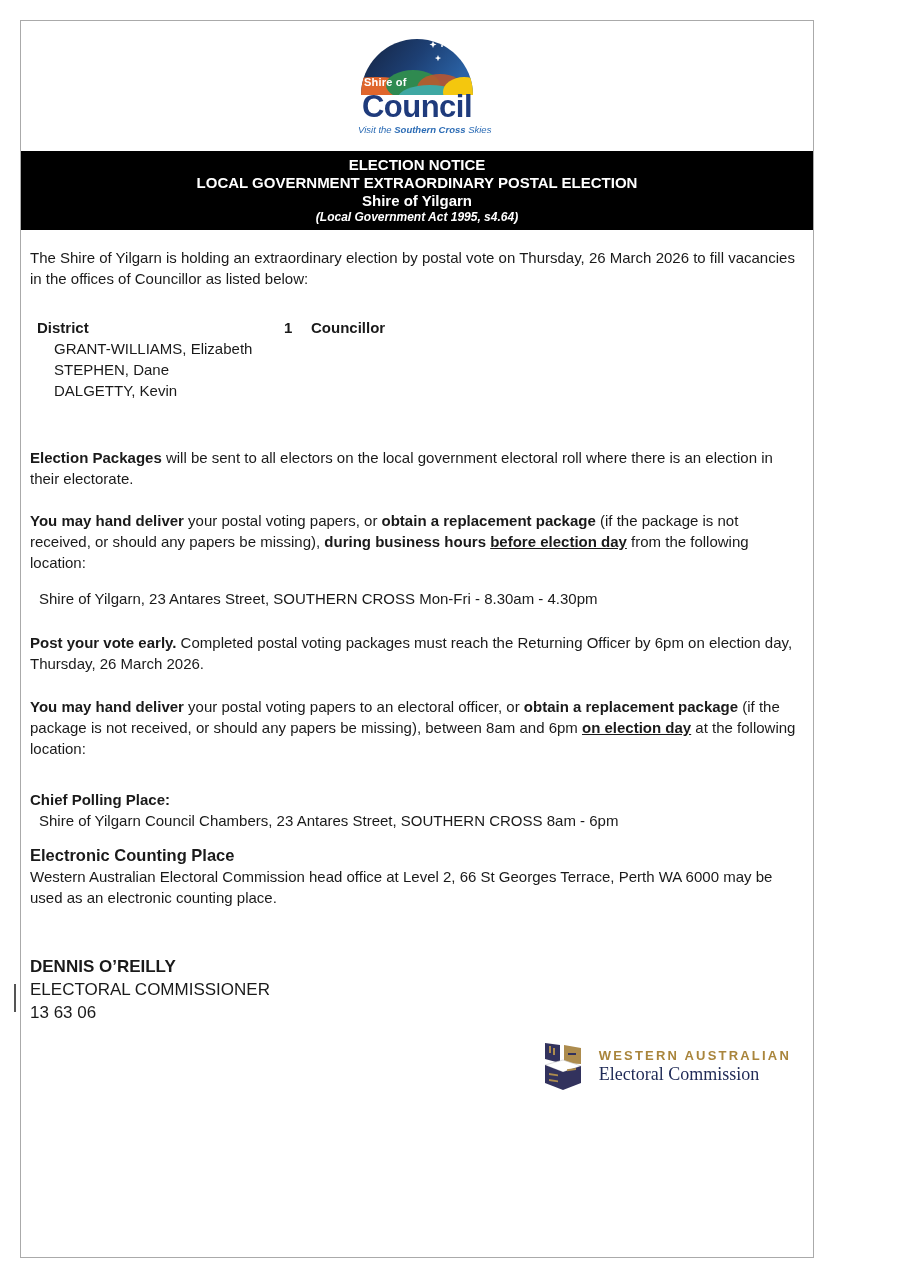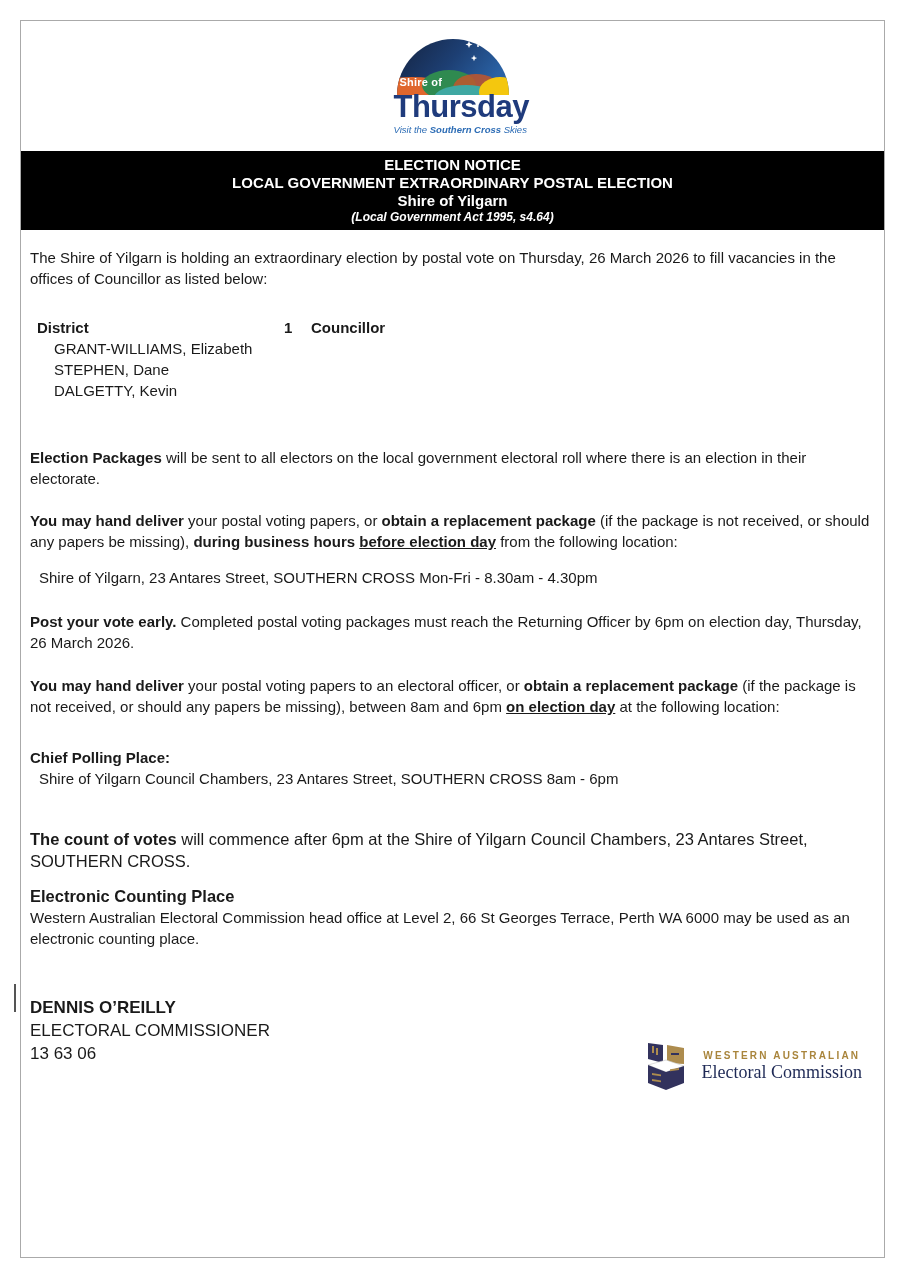--- a/index.html
+++ b/index.html
@@ -6,21 +6,21 @@
   html, body { background: #ffffff; }
   body {
     width: 905px; height: 1280px;
     position: relative;
     font-family: "Liberation Sans", sans-serif;
     color: #1a1a1a;
   }
   .page {
     position: absolute;
     left: 20px; top: 20px;
-    width: 865px; height: 1238px;
+    width: 794px; height: 1238px;
     border: 1px solid #aaaaaa;
     background: #ffffff;
     overflow: hidden;
   }
   
   .logo-wrap {
     margin-top: 7px;
     display: flex; flex-direction: column; align-items: center;
   }
   .logo-box { width: 118px; position: relative; }
@@ -77,22 +77,22 @@
   
   .sig { margin-top: 47px; font-size: 17px; line-height: 23px; }
   .sig-name { font-weight: bold; }
   
   .waec {
     position: absolute; right: 22px; top: 1020px;
     display: flex; align-items: center;
   }
   .waec-icon { width: 44px; height: 50px; margin-right: 14px; }
   .waec-l1 {
-    color: #a9853c; font-size: 10px; font-weight: bold;
-    letter-spacing: 2.2px; white-space: nowrap; text-align: center;
+    color: #a9853c; font-size: 13px; font-weight: bold;
+    letter-spacing: 2.2px; white-space: nowrap;
   }
   .waec-l2 {
     color: #1f2a56; font-family: "Liberation Serif", serif;
     font-size: 18px; margin-top: 1px; white-space: nowrap;
   }
 </style>
 </head>
 <body>
 
 <div class="page">
@@ -120,21 +120,21 @@
         </g>
         <g fill="#ffffff">
           <path d="M75 13 l1 2.5 2.5 1 -2.5 1 -1 2.5 -1 -2.5 -2.5 -1 2.5 -1 Z"></path>
           <path d="M86 7 l0.9 2.2 2.2 0.9 -2.2 0.9 -0.9 2.2 -0.9 -2.2 -2.2 -0.9 2.2 -0.9 Z"></path>
           <path d="M92 15 l0.9 2.2 2.2 0.9 -2.2 0.9 -0.9 2.2 -0.9 -2.2 -2.2 -0.9 2.2 -0.9 Z"></path>
           <path d="M80 27 l0.9 2.2 2.2 0.9 -2.2 0.9 -0.9 2.2 -0.9 -2.2 -2.2 -0.9 2.2 -0.9 Z"></path>
           <circle cx="84" cy="18" r="1"></circle>
         </g>
       </svg>
       <span class="logo-shireof">Shire of</span>
-      <div class="logo-name">Thursday</div>
+      <div class="logo-name">Council</div>
       <div class="logo-tagline"><span style="font-style: italic;">Visit the </span><span style="font-weight: bold; font-style: italic;">Southern Cross</span><span style="font-style: italic;"> Skies</span></div>
     </div>
   </div>
 
   <div class="band">
     <div class="b-line">ELECTION NOTICE</div>
     <div class="b-line">LOCAL GOVERNMENT EXTRAORDINARY POSTAL ELECTION</div>
     <div class="b-line">Shire of Yilgarn</div>
     <div class="b-sub">(Local Government Act 1995, s4.64)</div>
   </div>
@@ -162,21 +162,20 @@
 
     <p class="para post-early"><span style="font-weight: bold;">Post your vote early.</span><span> Completed postal voting packages must reach the Returning Officer by 6pm on election day, Thursday, 26 March 2026.</span></p>
 
     <p class="para deliver2"><span style="font-weight: bold;">You may hand deliver</span><span> your postal voting papers to an electoral officer, or </span><span style="font-weight: bold;">obtain a replacement package</span><span> (if the package is not received, or should any papers be missing), between 8am and 6pm </span><span style="font-weight: bold; text-decoration: underline;">on election day</span><span> at the following location:</span></p>
 
     <div class="chief">
       <div class="chief-head">Chief Polling Place:</div>
       <div class="chief-loc">Shire of Yilgarn Council Chambers, 23 Antares Street, SOUTHERN CROSS 8am - 6pm</div>
     </div>
 
-    <p class="count-para"><span style="font-weight: bold;">The count of votes</span><span> will commence after 6pm at the Shire of Yilgarn Council Chambers, 23 Antares Street, SOUTHERN CROSS.</span></p>
 
     <div class="elec">
       <div class="elec-head">Electronic Counting Place</div>
       <div class="elec-body">Western Australian Electoral Commission head office at Level 2, 66 St Georges Terrace, Perth WA 6000 may be used as an electronic counting place.</div>
     </div>
 
     <div class="sig">
       <div class="sig-name">DENNIS O’REILLY</div>
       <div class="sig-title">ELECTORAL COMMISSIONER</div>
       <div class="sig-phone">13 63 06</div>

